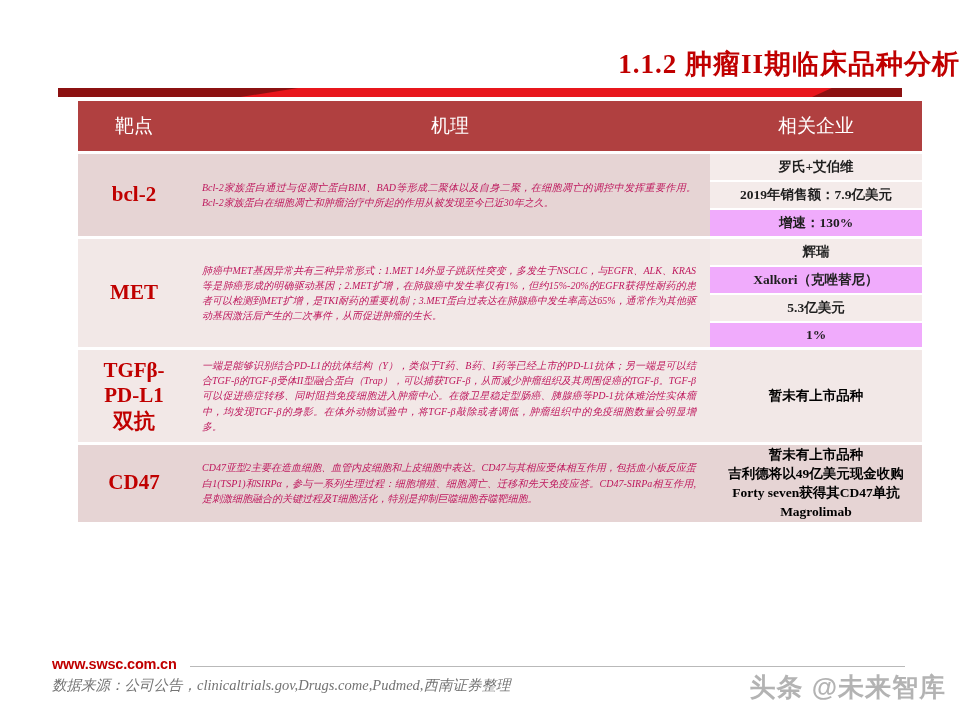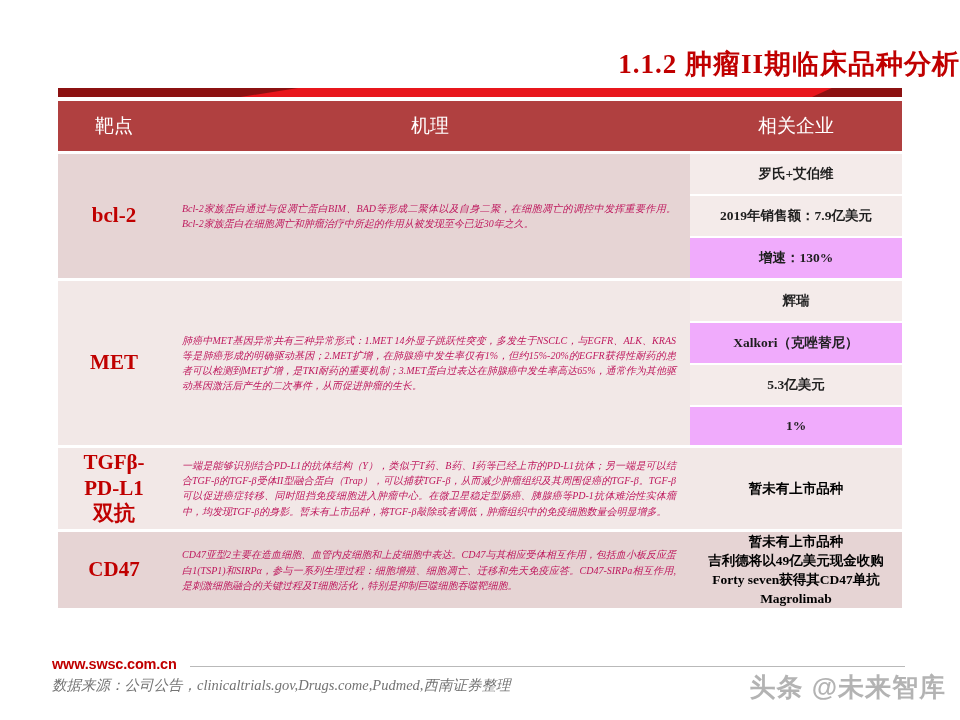--- a/index.html
+++ b/index.html
@@ -63,20 +63,21 @@
   .table-wrap {
     position: absolute;
     left: 58px;
     top: 101px;
     width: 844px;
   }
   table.main-table {
     border-collapse: collapse;
     width: 844px;
     table-layout: fixed;
+    margin-left: 20px;
   }
   table.main-table th,
   table.main-table td {
     border: 0;
     vertical-align: middle;
   }
 
   thead th {
     background: #b04040;
     color: #ffffff;
@@ -127,21 +128,21 @@
     display: flex;
     align-items: center;
     justify-content: center;
     text-align: center;
     font-size: 13.5px;
     font-weight: bold;
     color: #1e1e1e;
     font-family: "Liberation Serif", "DejaVu Serif", serif;
     border-bottom: 2px solid #ffffff;
     box-sizing: border-box;
-    padding: 11px 4px;
+    padding: 4px 4px;
   }
   .sub:last-child { border-bottom: 0; }
   .sub.dark  { background: #f0abfc; }
   .sub.light { background: #f4ebea; }
   .company-stack {
     display: flex;
     flex-direction: column;
     height: 100%;
   }
   .company-center {
@@ -272,21 +273,21 @@
         </td>
       </tr>
 
       <tr class="sep">
           <td colspan="3"></td>
         </tr>
       <tr class="row-b">
         <td class="target-cell" style="white-space:pre-line">TGFβ-
 PD-L1
 双抗</td>
-        <td class="mech-cell">一端是能够识别结合PD-L1的抗体结构（Y），类似于T药、B药、I药等已经上市的PD-L1抗体；另一端是可以结合TGF-β的TGF-β受体II型融合蛋白（Trap），可以捕获TGF-β，从而减少肿瘤组织及其周围促癌的TGF-β。TGF-β可以促进癌症转移、同时阻挡免疫细胞进入肿瘤中心。在微卫星稳定型肠癌、胰腺癌等PD-1抗体难治性实体瘤中，均发现TGF-β的身影。暂未有上市品种，将TGF-β敲除或者调低，肿瘤组织中的免疫细胞数量会明显增多。</td>
+        <td class="mech-cell">一端是能够识别结合PD-L1的抗体结构（Y），类似于T药、B药、I药等已经上市的PD-L1抗体；另一端是可以结合TGF-β的TGF-β受体II型融合蛋白（Trap），可以捕获TGF-β，从而减少肿瘤组织及其周围促癌的TGF-β。TGF-β可以促进癌症转移、同时阻挡免疫细胞进入肿瘤中心。在微卫星稳定型肠癌、胰腺癌等PD-1抗体难治性实体瘤中，均发现TGF-β的身影。在体外动物试验中，将TGF-β敲除或者调低，肿瘤组织中的免疫细胞数量会明显增多。</td>
         <td class="company-cell">
           <div class="company-center" style="white-space:pre-line">暂未有上市品种</div>
         </td>
       </tr>
 
       <tr class="sep">
           <td colspan="3"></td>
         </tr>
       <tr class="row-a">
         <td class="target-cell">CD47</td>

